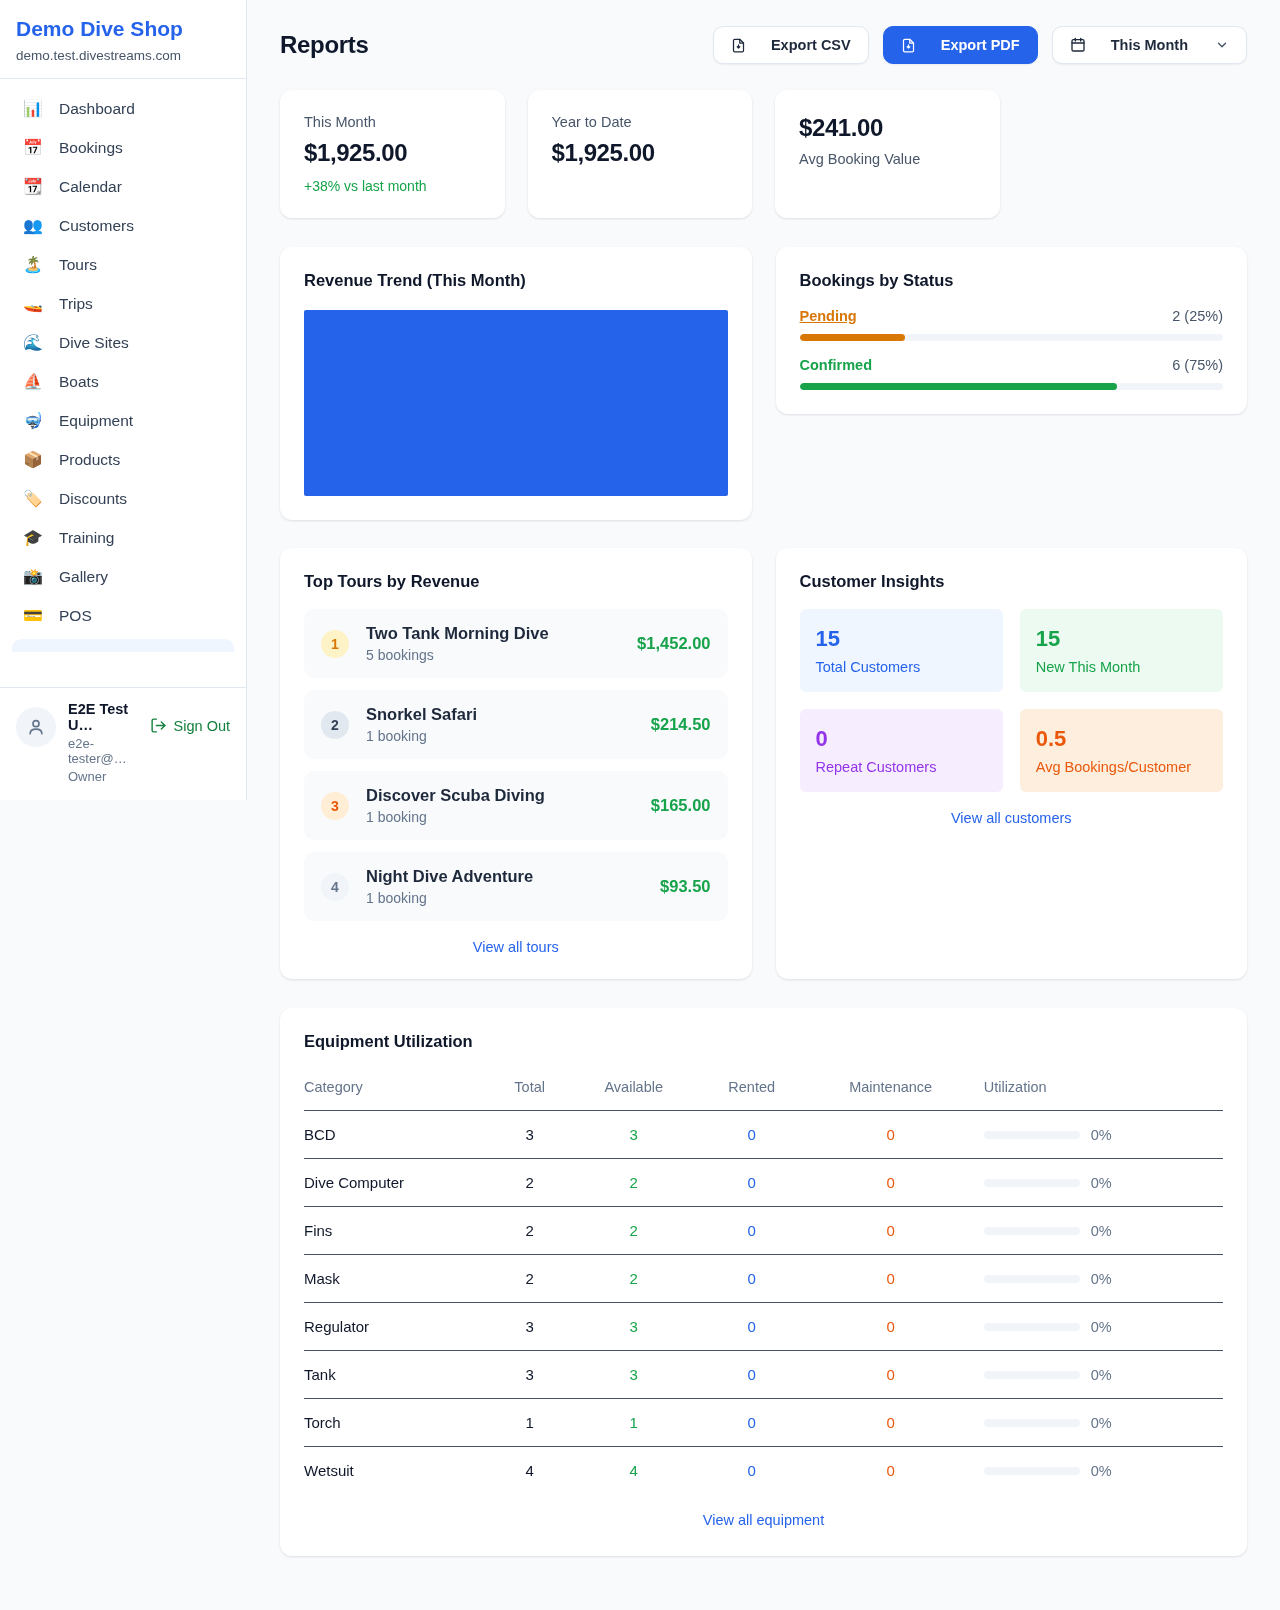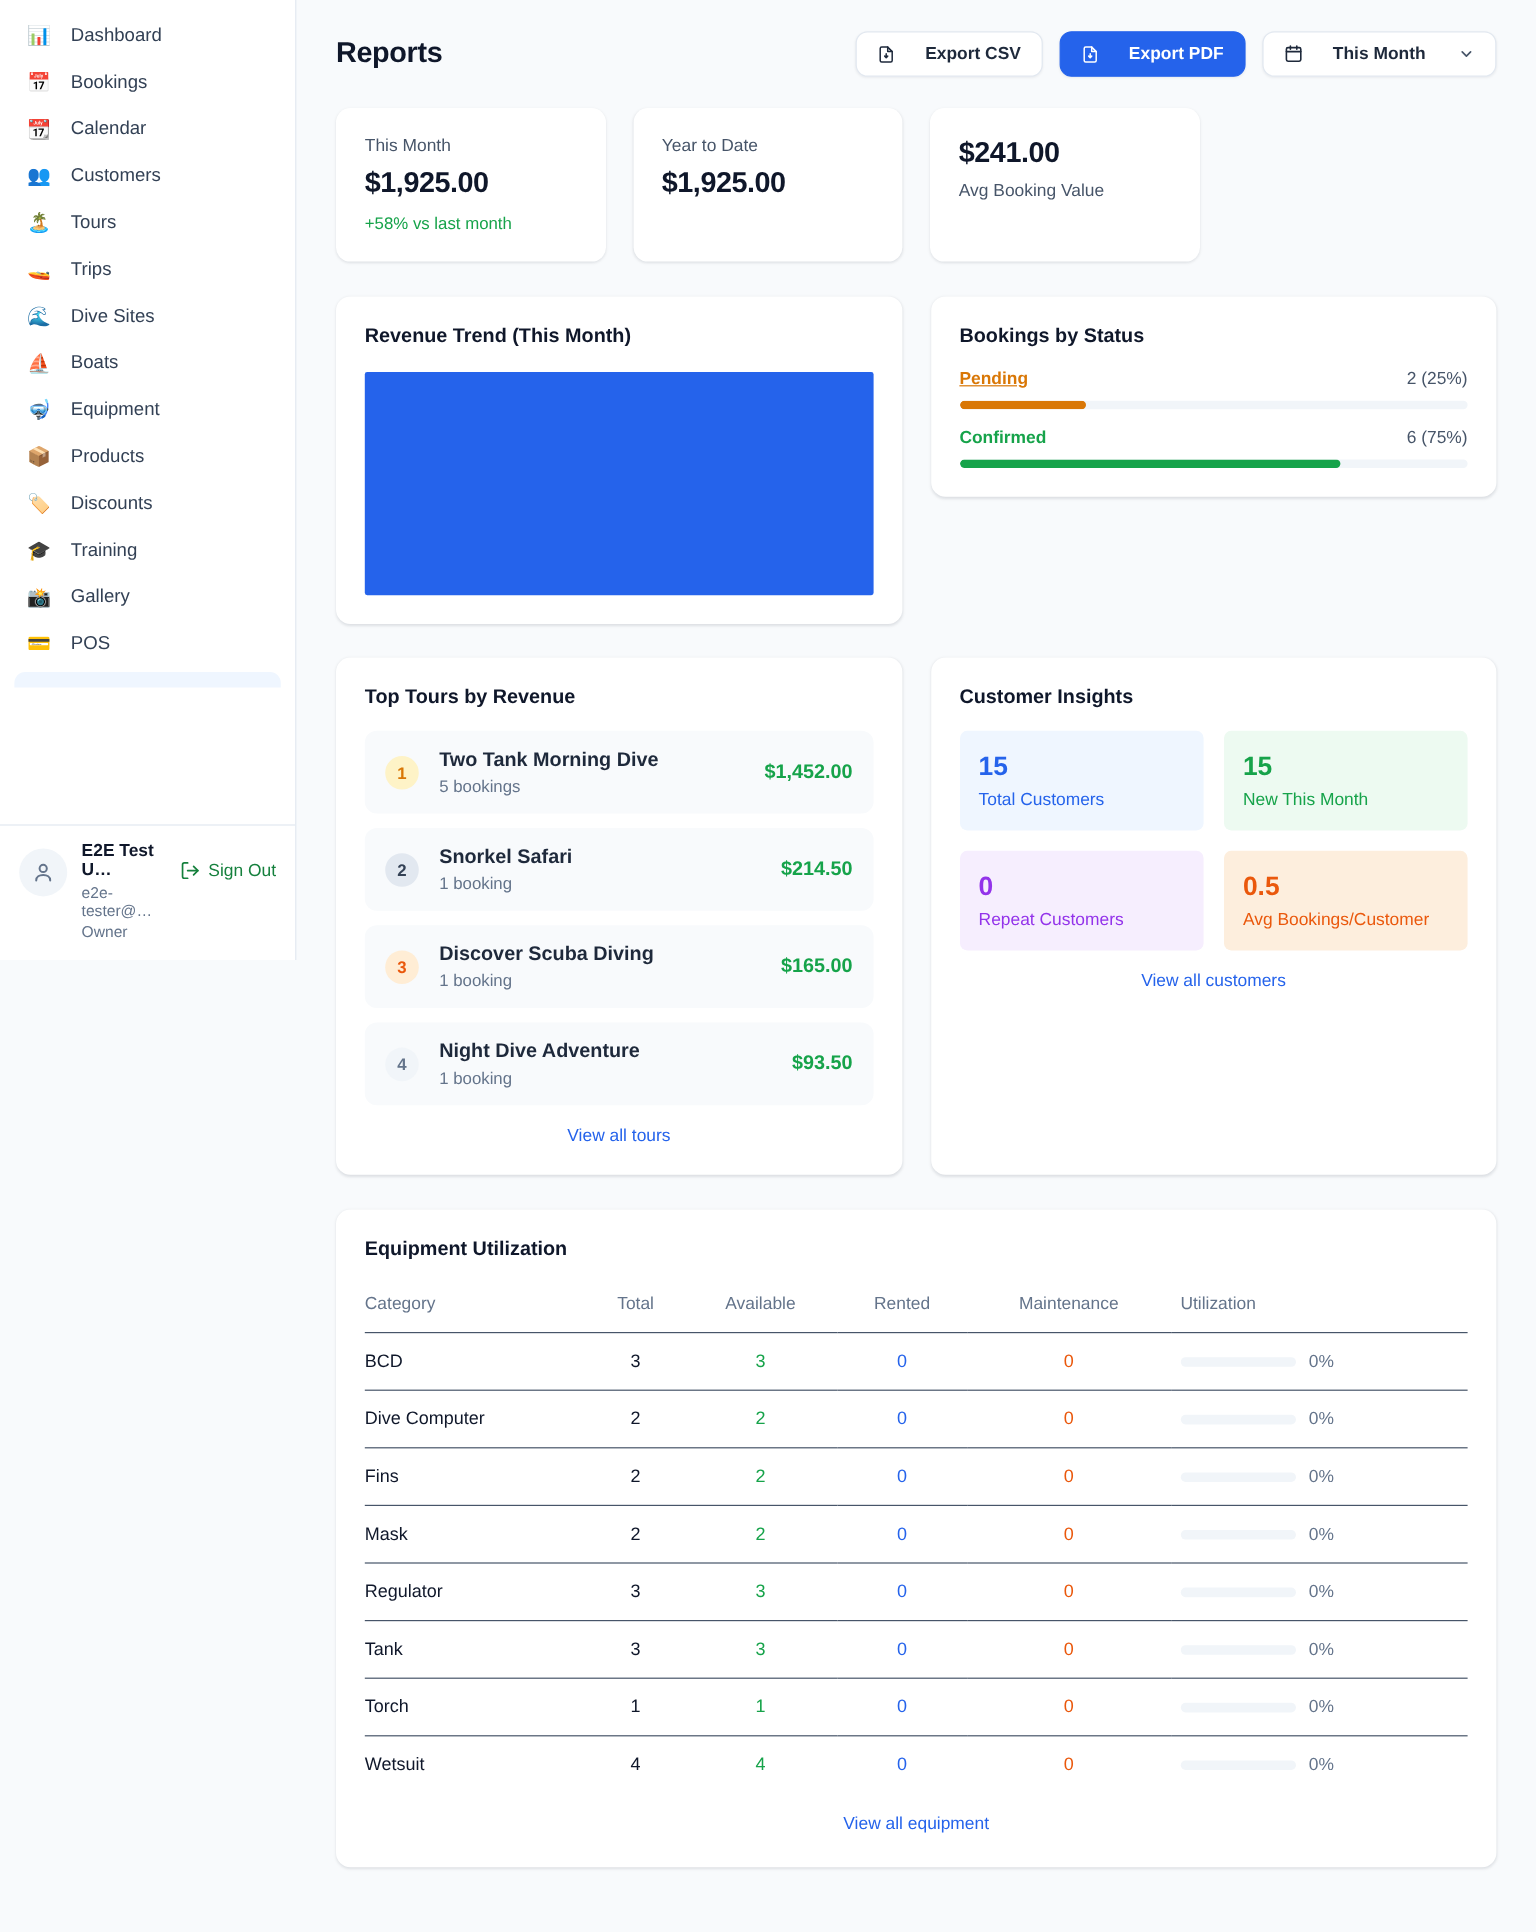--- a/index.html
+++ b/index.html
@@ -121,20 +121,24 @@
   td.util-cell { text-align:left; }
   .util { display:flex; align-items:center; gap:11px; }
   .util-track { width:96px; height:8px; background:#f1f5f9; border-radius:99px; overflow:hidden; flex:none; }
   .util-fill { height:100%; background:#2563eb; border-radius:99px; }
   .util-text { font-size:14.5px; color:#64748b; }
 </style>
 </head>
 <body>
 
 <aside class="sidebar">
+  <div class="sidebar-header">
+    <h1 class="shop-name">Demo Dive Shop</h1>
+    <div class="shop-domain">demo.test.divestreams.com</div>
+  </div>
 
   <nav class="nav">
     <div class="nav-item">
       <span class="nav-icon">📊</span>
       <span>Dashboard</span>
     </div>
     <div class="nav-item">
       <span class="nav-icon">📅</span>
       <span>Bookings</span>
     </div>
@@ -245,21 +249,21 @@
           <polyline points="6 9 12 15 18 9"></polyline>
         </svg>
       </button>
     </div>
   </div>
 
   <div class="stats-row">
     <div class="card stat-card">
       <div class="stat-label">This Month</div>
       <div class="stat-value">$1,925.00</div>
-      <div class="stat-delta">+58% vs last month</div>
+      <div class="stat-delta">+38% vs last month</div>
     </div>
     <div class="card stat-card">
       <div class="stat-label">Year to Date</div>
       <div class="stat-value">$1,925.00</div>
     </div>
     <div class="card stat-card value-first">
       <div class="stat-value">$241.00</div>
       <div class="stat-label">Avg Booking Value</div>
     </div>
   </div>

